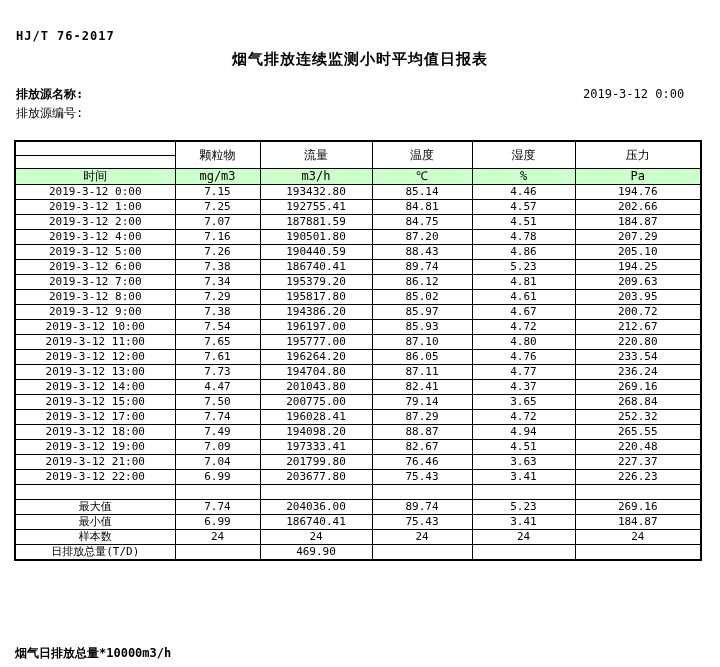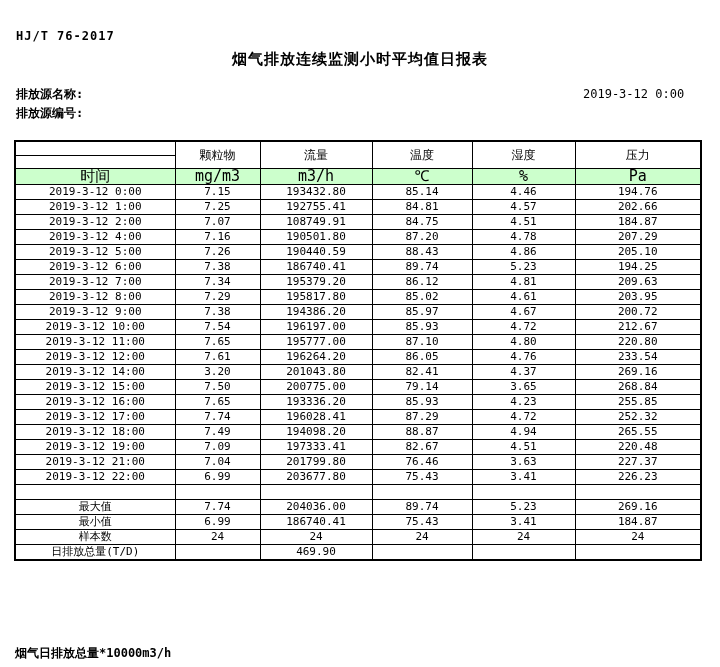--- a/index.html
+++ b/index.html
@@ -6,36 +6,36 @@
   .page{
     position:relative;width:720px;height:667px;background:#ffffff;
     font-family:"DejaVu Sans Mono","Liberation Mono",monospace;color:#000;
     overflow:hidden;
     margin-top:24px;
   }
   .std{position:absolute;left:16px;top:5px;font-size:12px;font-weight:bold;letter-spacing:1px;}
   .title{position:absolute;left:0;top:26px;width:100%;text-align:center;font-size:15px;font-weight:bold;letter-spacing:1px;}
   .meta-name{position:absolute;left:16px;top:62px;font-size:12px;font-weight:bold;}
   .meta-date{position:absolute;left:583px;top:63px;font-size:12px;}
-  .meta-id{position:absolute;left:16px;top:81px;font-size:12px;font-weight:bold;}
+  .meta-id{position:absolute;left:16px;top:81px;font-size:12px;font-weight:normal;}
 
   table.report{
     position:absolute;left:14px;top:116px;width:628px;
     border-collapse:collapse;border:2px solid #000;table-layout:fixed;
   }
   table.report th,table.report td{
     border:1px solid #000;text-align:center;vertical-align:middle;
     font-size:11px;font-weight:normal;height:14px;line-height:14px;
     padding:0;overflow:hidden;white-space:nowrap;
   }
   tr.hdr-row th{height:26px;font-size:12px;line-height:26px;}
   th.split-cell{padding:0;vertical-align:top;}
   .split-top{height:13px;border-bottom:1px solid #000;}
   .split-bottom{height:12px;}
-  tr.unit-row th{background:#CCFFCC;height:15px;line-height:15px;font-size:15px;}
+  tr.unit-row th{background:#CCFFCC;height:15px;line-height:15px;font-size:12px;}
   tr.spacer-row td{height:14px;}
 
   .note{position:absolute;left:15px;top:621px;font-size:12px;font-weight:bold;}
   .sig{position:absolute;top:643px;font-size:12px;font-weight:bold;}
   .sig-unit{left:15px;}
   .sig-manager{left:236px;}
   .sig-reporter{left:371px;}
   .sig-date{left:514px;}
   .sig-year{left:617px;}
   .sig-month{left:659px;}
@@ -96,21 +96,21 @@
           <td>2019-3-12 1:00</td>
           <td>7.25</td>
           <td>192755.41</td>
           <td>84.81</td>
           <td>4.57</td>
           <td>202.66</td>
         </tr>
         <tr>
           <td>2019-3-12 2:00</td>
           <td>7.07</td>
-          <td>108749.91</td>
+          <td>187881.59</td>
           <td>84.75</td>
           <td>4.51</td>
           <td>184.87</td>
         </tr>
         <tr>
           <td>2019-3-12 4:00</td>
           <td>7.16</td>
           <td>190501.80</td>
           <td>87.20</td>
           <td>4.78</td>
@@ -174,42 +174,42 @@
         </tr>
         <tr>
           <td>2019-3-12 12:00</td>
           <td>7.61</td>
           <td>196264.20</td>
           <td>86.05</td>
           <td>4.76</td>
           <td>233.54</td>
         </tr>
         <tr>
+          <td>2019-3-12 13:00</td>
+          <td>7.73</td>
+          <td>194704.80</td>
+          <td>87.11</td>
+          <td>4.77</td>
+          <td>236.24</td>
+        </tr>
+        <tr>
           <td>2019-3-12 14:00</td>
-          <td>3.20</td>
+          <td>4.47</td>
           <td>201043.80</td>
           <td>82.41</td>
           <td>4.37</td>
           <td>269.16</td>
         </tr>
         <tr>
           <td>2019-3-12 15:00</td>
           <td>7.50</td>
           <td>200775.00</td>
           <td>79.14</td>
           <td>3.65</td>
           <td>268.84</td>
-        </tr>
-        <tr>
-          <td>2019-3-12 16:00</td>
-          <td>7.65</td>
-          <td>193336.20</td>
-          <td>85.93</td>
-          <td>4.23</td>
-          <td>255.85</td>
         </tr>
         <tr>
           <td>2019-3-12 17:00</td>
           <td>7.74</td>
           <td>196028.41</td>
           <td>87.29</td>
           <td>4.72</td>
           <td>252.32</td>
         </tr>
         <tr>

